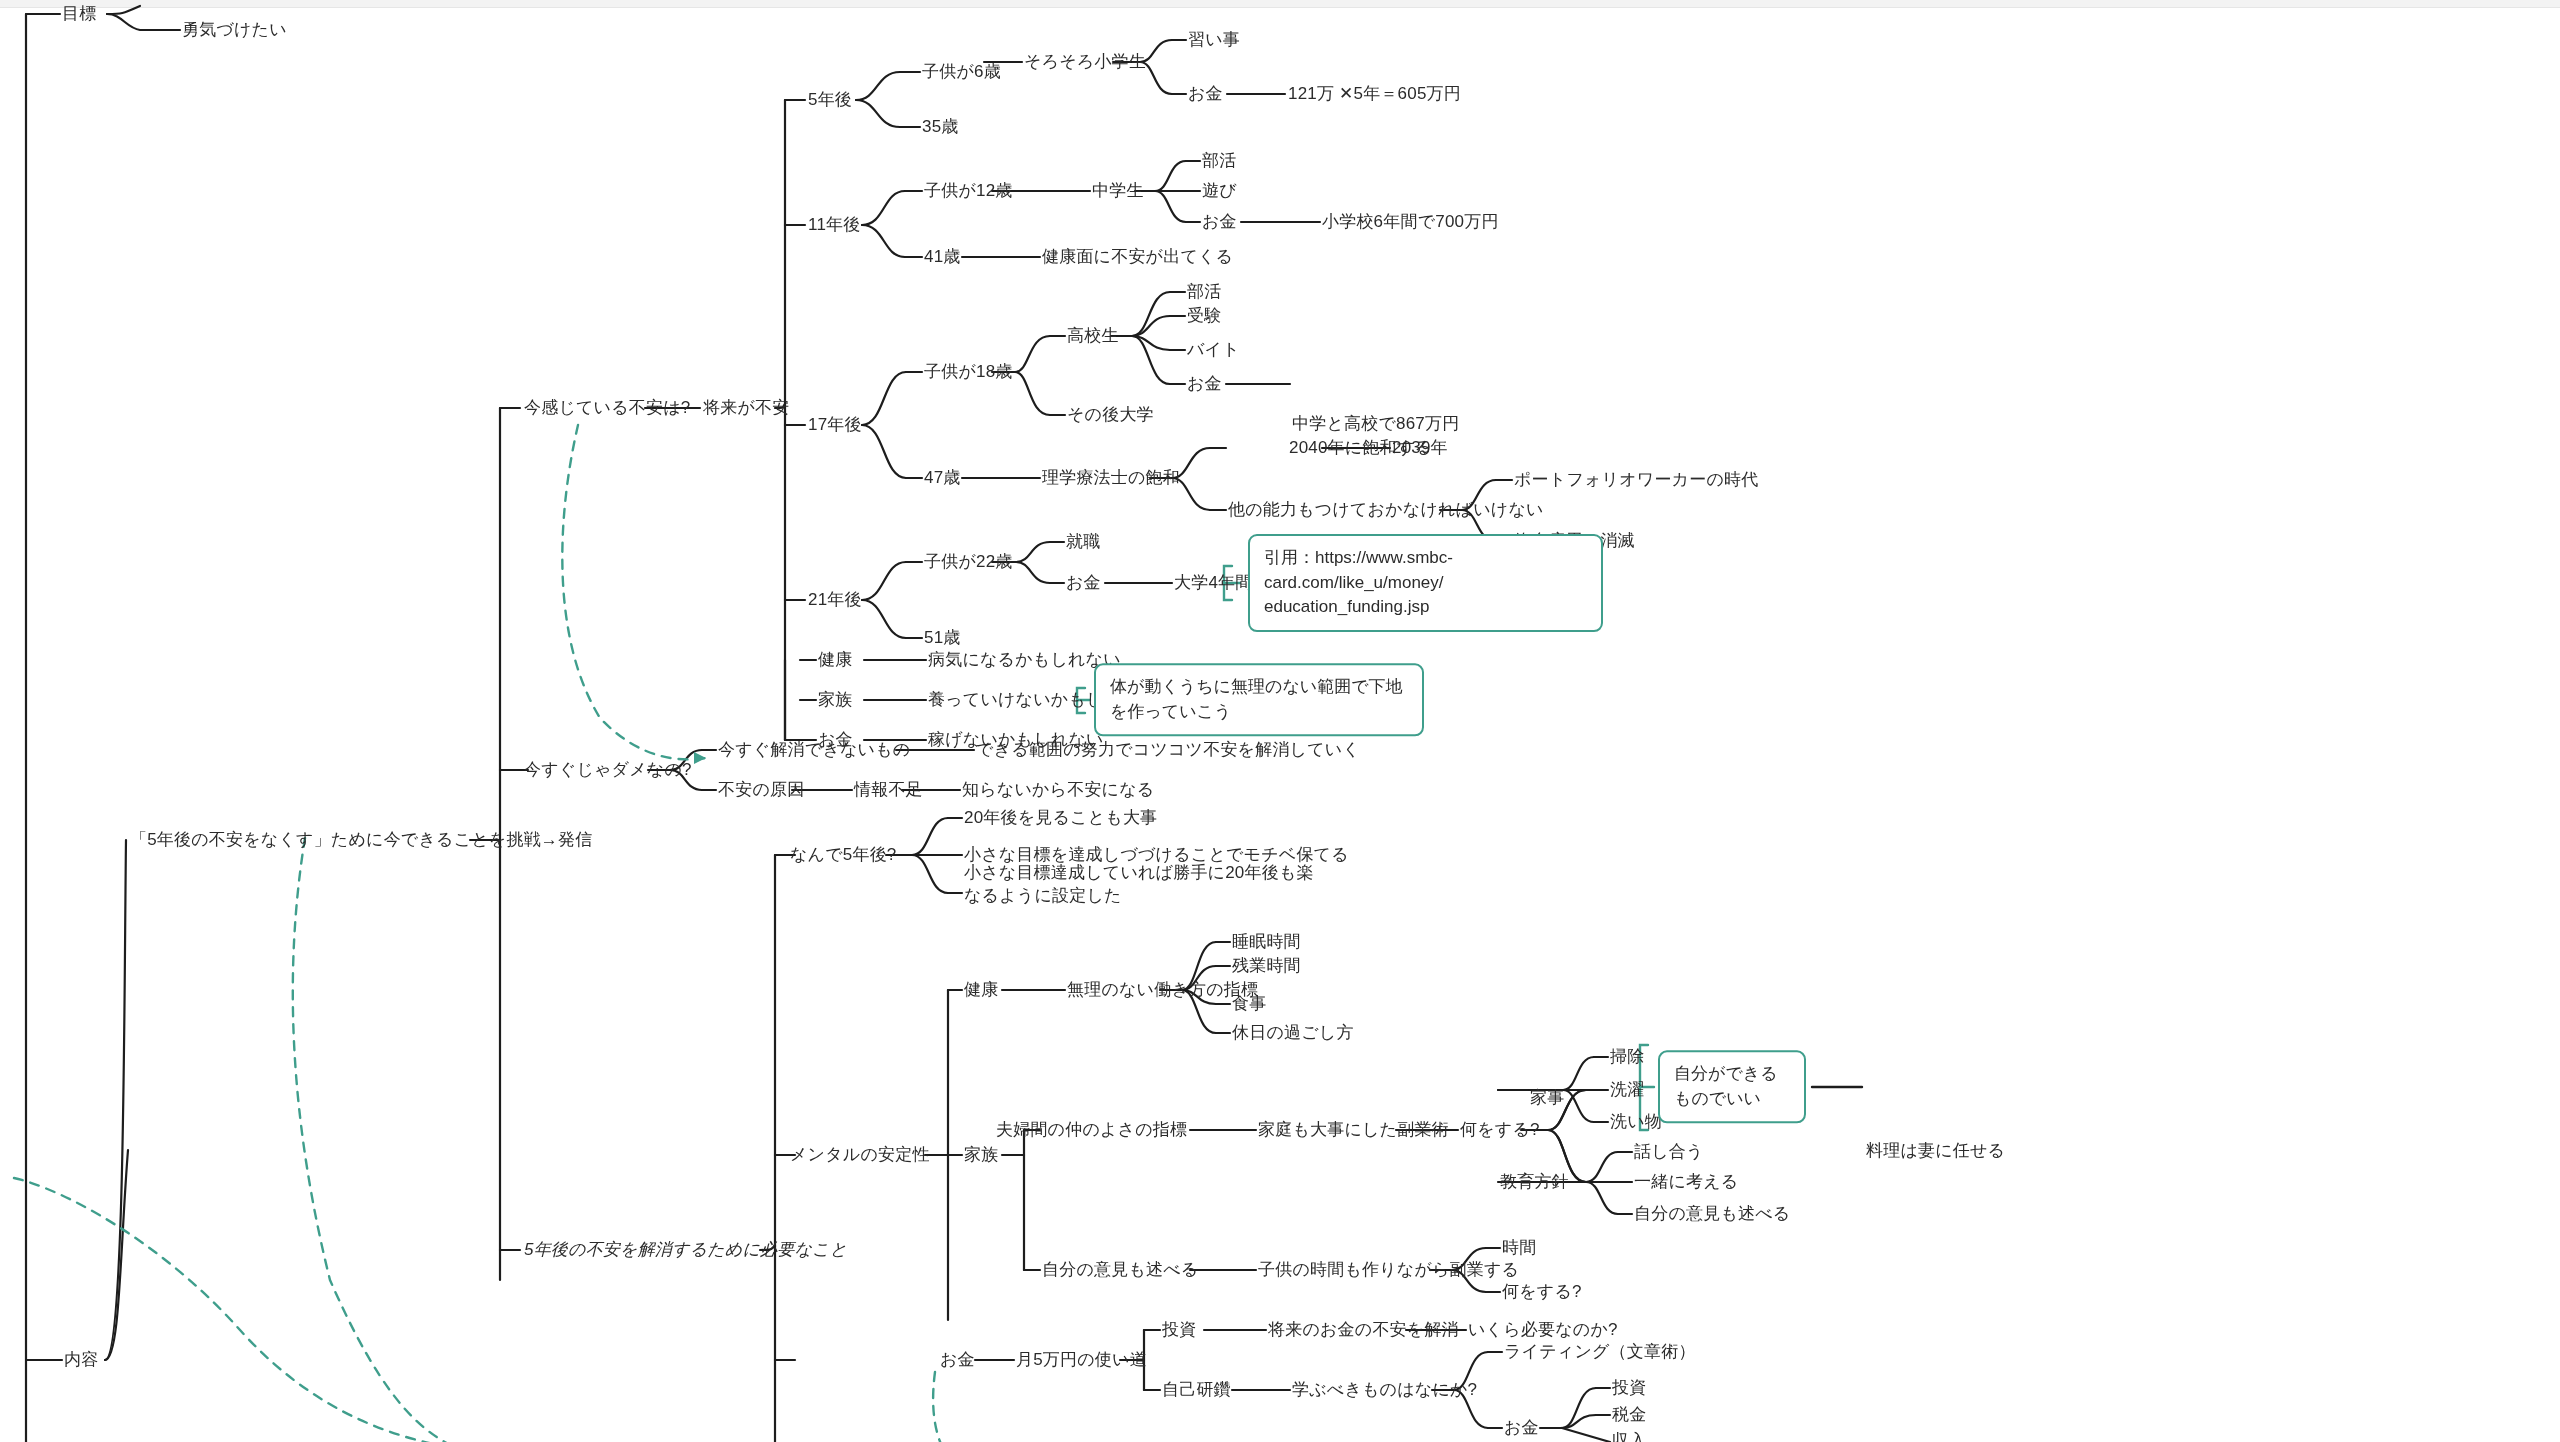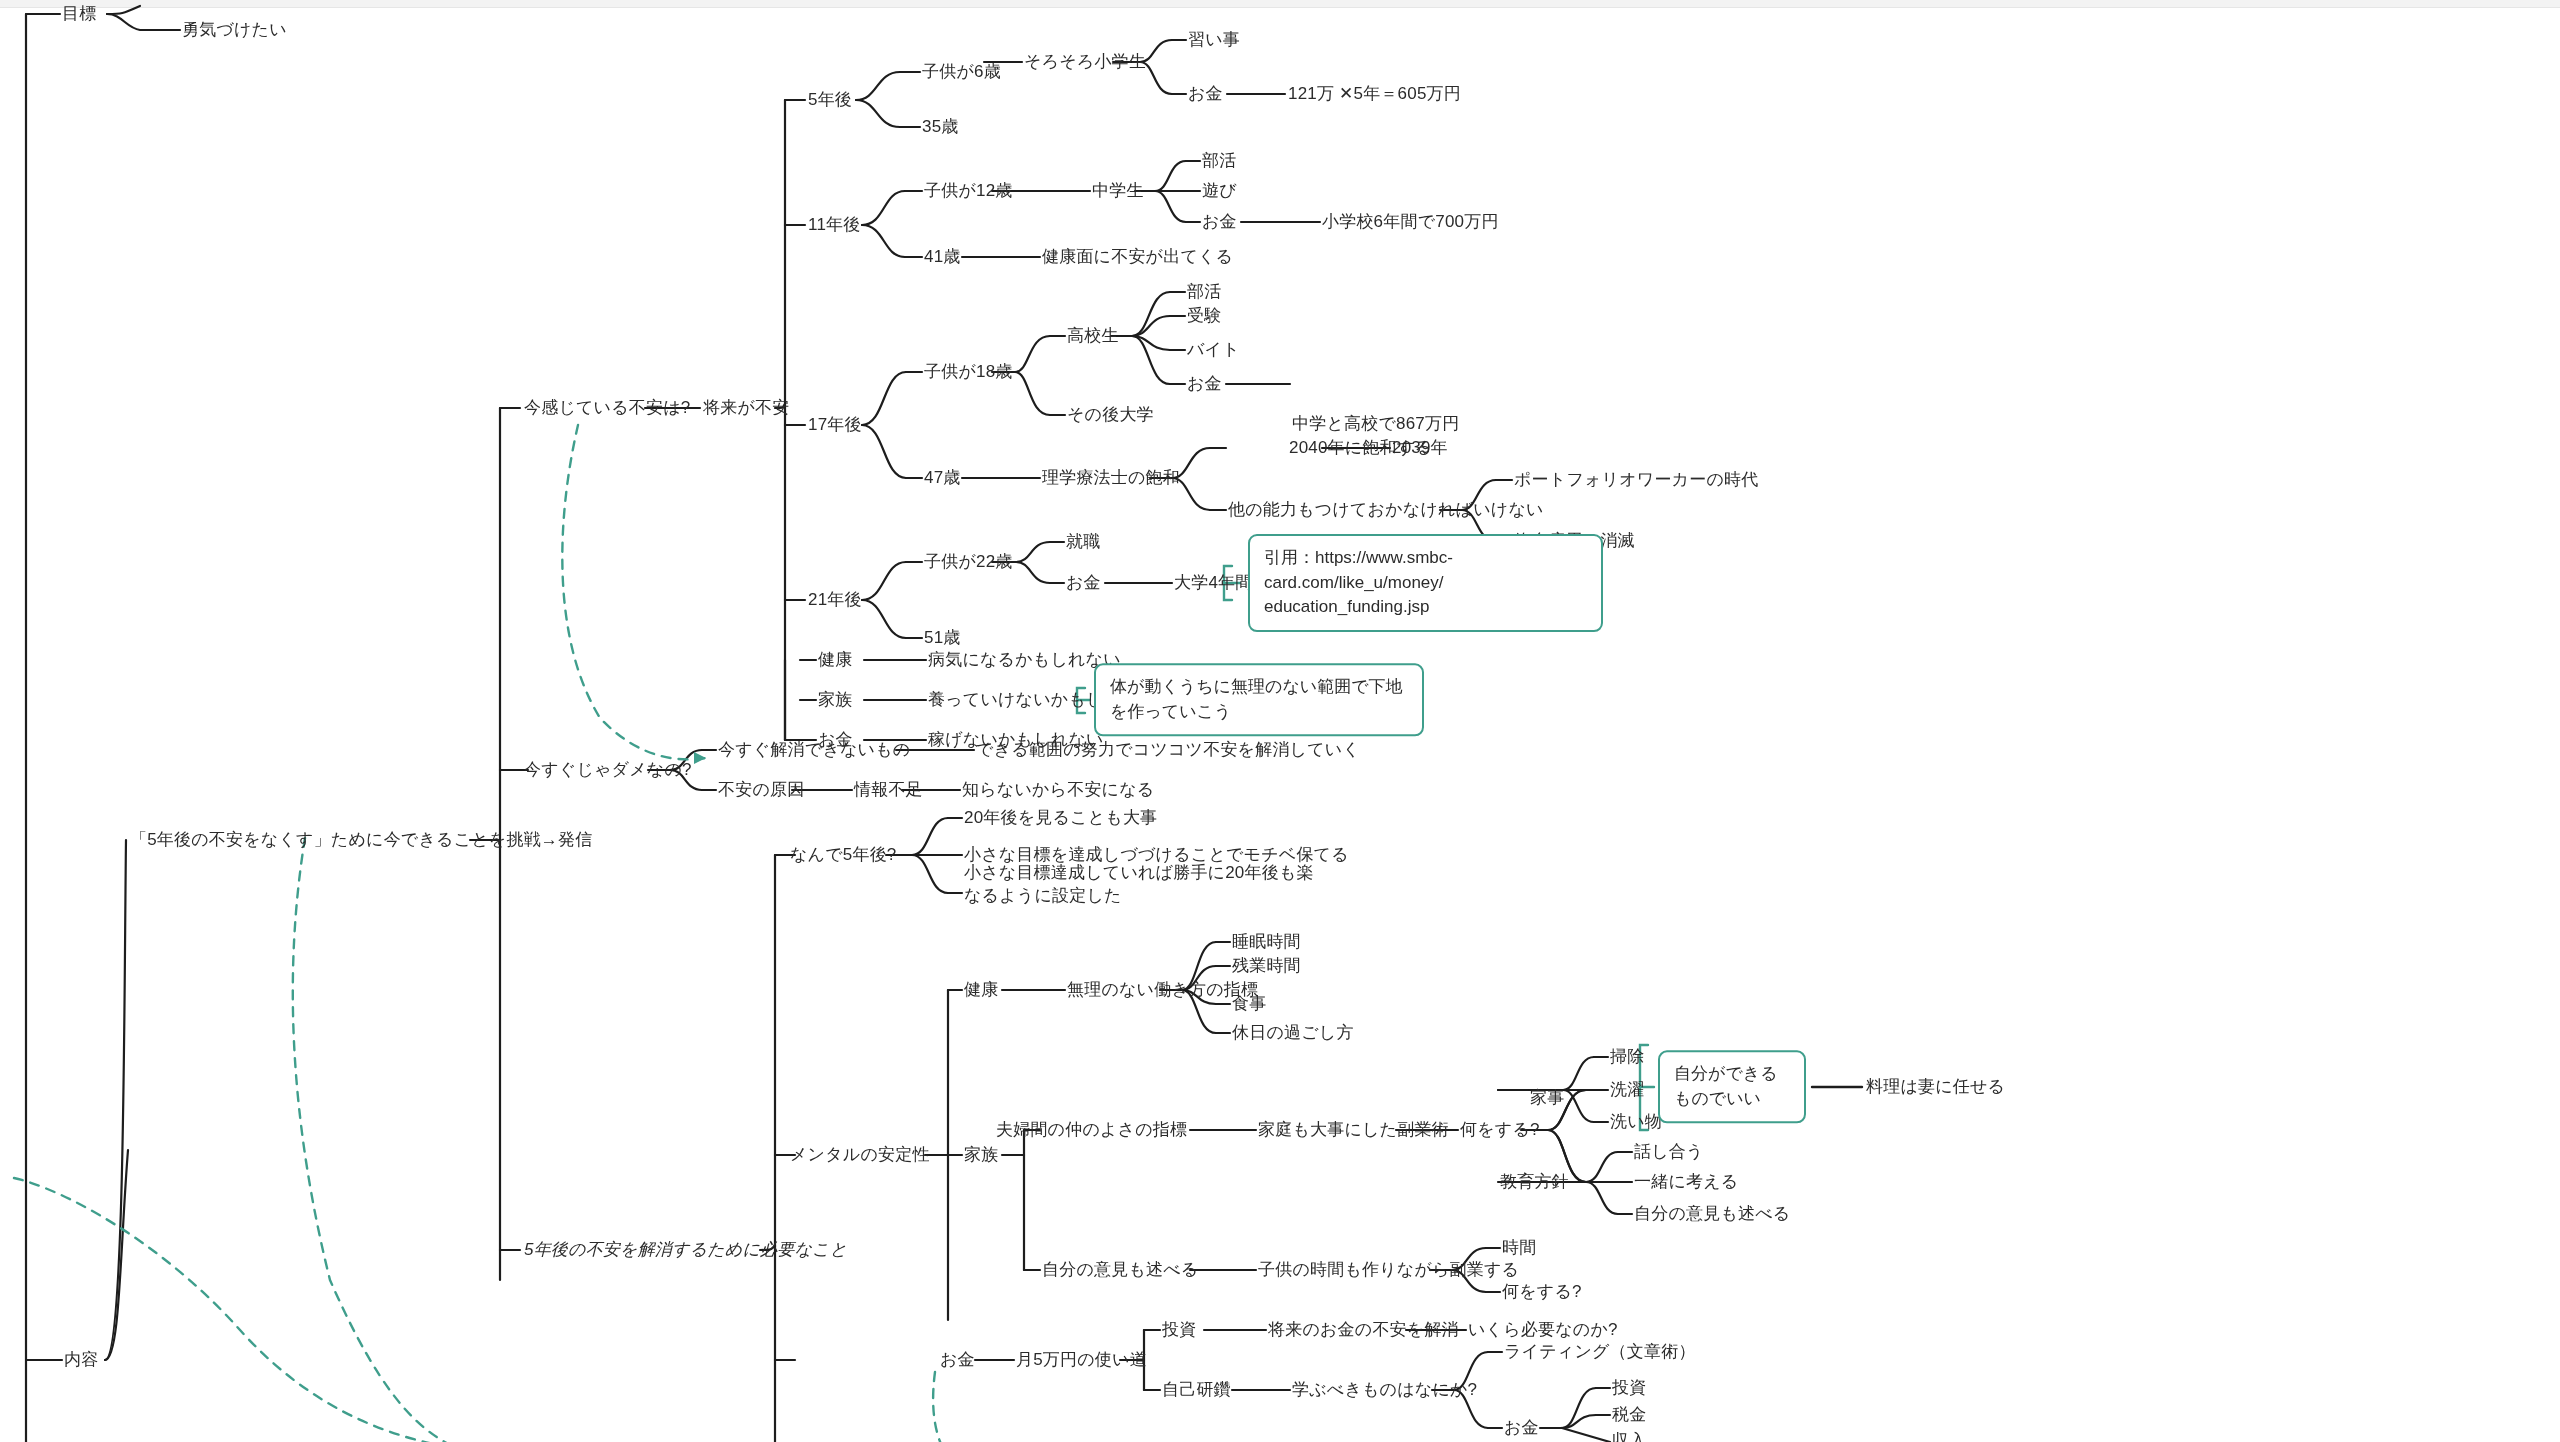--- a/index.html
+++ b/index.html
@@ -426,21 +426,21 @@
   <div class="node" style="left:1268px; top:1330px;">将来のお金の不安を解消</div>
   <div class="node" style="left:1468px; top:1330px;">いくら必要なのか?</div>
   <div class="node" style="left:1162px; top:1390px;">自己研鑽</div>
   <div class="node" style="left:1292px; top:1390px;">学ぶべきものはなにか?</div>
   <div class="node" style="left:1504px; top:1352px;">ライティング（文章術）</div>
   <div class="node" style="left:1504px; top:1428px;">お金</div>
   <div class="node" style="left:1612px; top:1388px;">投資</div>
   <div class="node" style="left:1612px; top:1415px;">税金</div>
   <div class="node" style="left:1612px; top:1441px;">収入</div>
 
-  <div class="node" style="left:1866px; top:1087px;font-family:Liberation Serif, serif;">料理は妻に任せる</div>
+  <div class="node" style="left:1866px; top:1151px;font-family:Liberation Serif, serif;">料理は妻に任せる</div>
 
   <div class="callout" style="left:1094px; top:700px; width:330px;">体が動くうちに無理のない範囲で下地を作っていこう</div>
 
   <div class="callout" style="left:1248px; top:583px; width:355px;">引用：https://www.smbc-card.com/like_u/money/
 education_funding.jsp</div>
 
   <div class="callout" style="left:1658px; top:1087px; width:148px;">自分ができるものでいい</div>
 
 </div>
 

